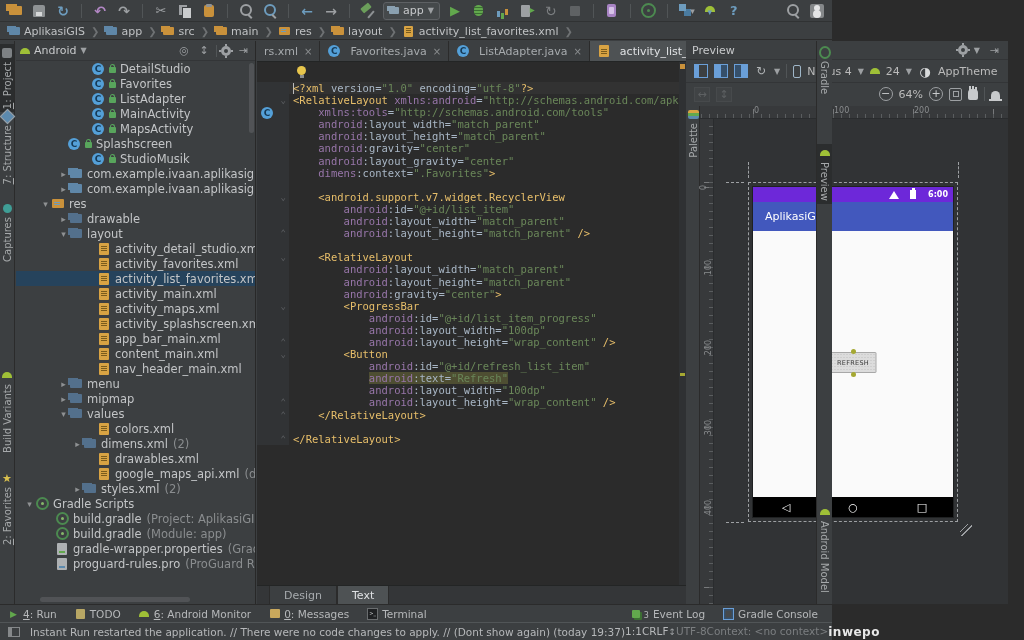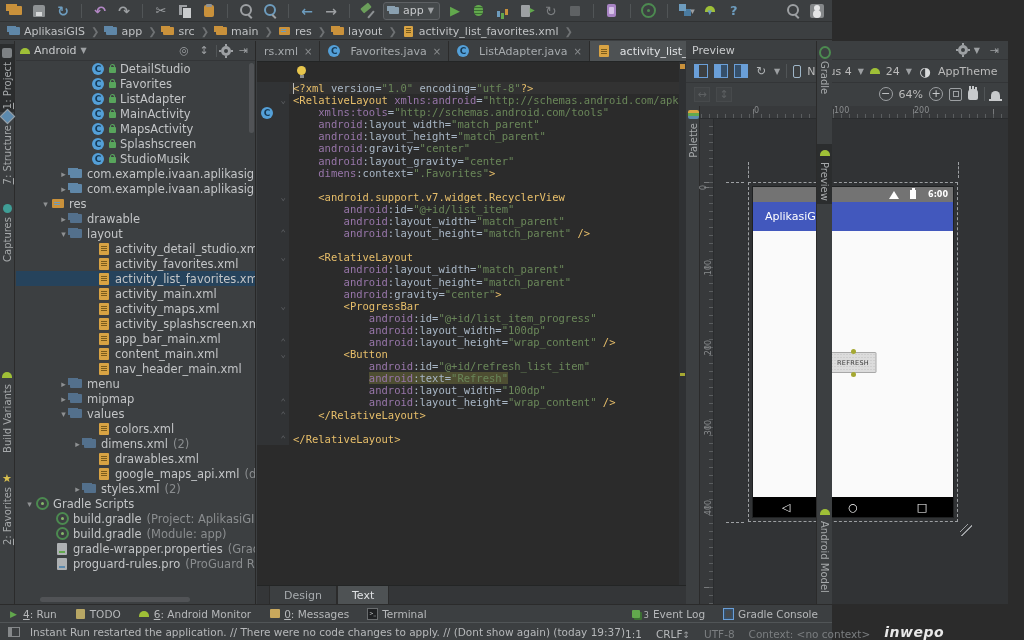--- a/index.html
+++ b/index.html
@@ -173,21 +173,21 @@
   .vruler{position:absolute;left:14px;top:13px;bottom:0;width:14px;background:#37393b;border-right:1px solid #2a2c2e;
     background-image:repeating-linear-gradient(180deg,#5a5d5f 0 1px,transparent 1px 8px),repeating-linear-gradient(180deg,#77797b 0 1px,transparent 1px 80px);
     background-size:4px 100%,9px 100%;background-position:right 68px,right 68px;background-repeat:repeat-y}
   .vrl{position:absolute;left:1px;font-size:8px;color:#8a8d8f;transform:rotate(-90deg);transform-origin:center}
   .selrect{position:absolute;left:62px;top:76px;width:210px;height:340px;border:1px dashed #9da0a3}
   .selexth{position:absolute;border-top:1px dashed #9da0a3;height:0;width:18px}
   .selextv{position:absolute;border-left:1px dashed #9da0a3;width:0;height:16px}
   .resizeh{position:absolute;left:274px;top:418px;width:12px;height:12px;background:
     linear-gradient(135deg,transparent 0 5px,#9da0a3 5px 6px,transparent 6px 9px,#9da0a3 9px 10px,transparent 10px)}
   .device{position:absolute;left:67px;top:81px;width:200px;height:330px;background:#fafafa;box-shadow:0 0 0 1px rgba(0,0,0,.35)}
-  .dstatus{height:15px;background:#737373;display:flex;align-items:center;justify-content:flex-end;gap:10px;padding:0 5px}
+  .dstatus{height:15px;background:#6d28d9;display:flex;align-items:center;justify-content:flex-end;gap:10px;padding:0 5px}
   .wifi{width:0;height:0;border-left:5px solid transparent;border-right:5px solid transparent;border-bottom:8px solid #fff}
   .batt{width:6px;height:9px;background:#fff;position:relative;margin-left:1px}
   .batt:before{content:"";position:absolute;top:-2px;left:1.5px;width:3px;height:2px;background:#fff}
   .dtime{color:#fff;font-size:8px;font-weight:bold;margin-left:2px}
   .dappbar{height:29px;background:#4258bd;display:flex;align-items:center;padding-left:12px;color:#fff;font-size:11px}
   .dbody{position:relative;height:266px;background:#fafafa;overflow:hidden}
   .ditem{font-size:7.5px;color:#4d4d4d;line-height:8.5px;padding-left:2px}
   .dbtn{position:absolute;left:50%;top:121px;transform:translateX(-50%);width:47px;height:21px;background:#dcdcdc;border:1px solid #a8a8a8;border-radius:1px;display:flex;align-items:center;justify-content:center;font-size:6.5px;color:#3c3c3c;letter-spacing:.3px;background-image:radial-gradient(#bfbfbf 0.7px,transparent 0.7px);background-size:3px 3px}
   .anchor{position:absolute;left:50%;width:5px;height:5px;margin-left:-2.5px;border-radius:50%;background:#a5a832}
   .dnav{height:20px;background:#000;position:relative}
@@ -204,24 +204,24 @@
   .bic-android:before{content:"";width:10px;height:6px;background:#9fc037;border-radius:5px 5px 0 0}
   .bic-msg:before{content:"";width:10px;height:9px;background:#c9a85c;border-radius:1px}
   .bic-term:before{content:"";width:11px;height:10px;background:#1f2123;border:1px solid #6a6d6f}
   .bic-term:after{content:">_";position:absolute;color:#c8cacc;font-size:5px;top:2px;left:2px}
   .bic-evlog:before{content:"";width:8px;height:8px;background:#62a84d;border-radius:1px;box-shadow:2px 2px 0 #3c6e33}
   .badge{font-size:8px;color:#b6b8ba;margin-left:-2px;align-self:flex-end}
   .bic-gconsole:before{content:"";width:10px;height:10px;background:#46494b;border:1px solid #6a9fd8;box-shadow:inset 0 0 0 1.5px #36506b}
   .sbar{position:absolute;left:0;right:0;bottom:0;height:18px;background:#3c3f41;border-top:1px solid #515557;display:flex;align-items:center;padding:0 8px;font-size:10.5px;color:#b6b8ba;white-space:nowrap}
   .sbic{width:12px;height:10px;border:1px solid #85888a;margin-right:10px;flex:none;background:linear-gradient(90deg,#85888a 0 3px,transparent 3px)}
   .sbar .grow{flex:1}
-  .sbright{display:flex;align-items:flex-end;gap:14px}
+  .sbright{display:flex;align-items:flex-start;gap:0}
   .dimtx{color:#7b7e80}
   .updown{font-size:9px;color:#9da0a3}
-  .wm{font-weight:bold;font-style:italic;font-size:14px;color:#e8e8e8;letter-spacing:.5px}
+  .wm{font-weight:bold;font-size:12px;color:#e8e8e8;letter-spacing:.5px}
 </style>
 </head>
 <body>
 
 <div id="app">
 
   <div class="toolbar">
     <span id="tb-icons" style="display:flex;align-items:center;gap:6px">
         <span class="ic ic-open-folder"></span>
         <span class="ic ic-save"></span>
@@ -363,21 +363,21 @@
           <span class="ti ti-class"></span>
           <span class="lk"></span>
           <span>MainActivity</span>
         </div>
         <div class="trow" style="padding-left: 64px;">
           <span class="tarrow"></span>
           <span class="ti ti-class"></span>
           <span class="lk"></span>
           <span>MapsActivity</span>
         </div>
-        <div class="trow" style="padding-left: 64px;">
+        <div class="trow" style="padding-left: 40px;">
           <span class="tarrow"></span>
           <span class="ti ti-class"></span>
           <span class="lk"></span>
           <span>Splashscreen</span>
         </div>
         <div class="trow" style="padding-left: 64px;">
           <span class="tarrow"></span>
           <span class="ti ti-class"></span>
           <span class="lk"></span>
           <span>StudioMusik</span>

